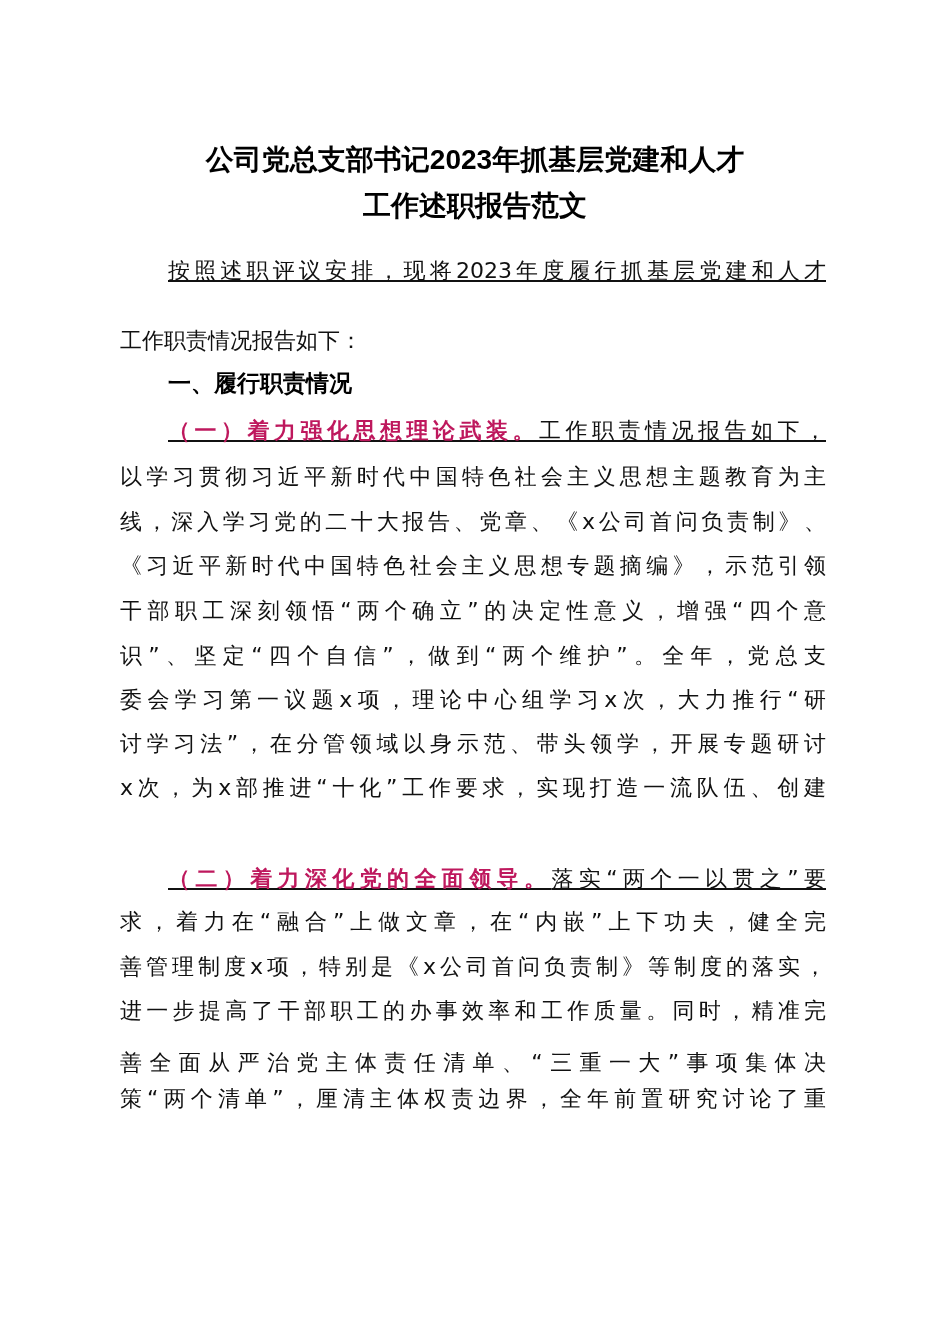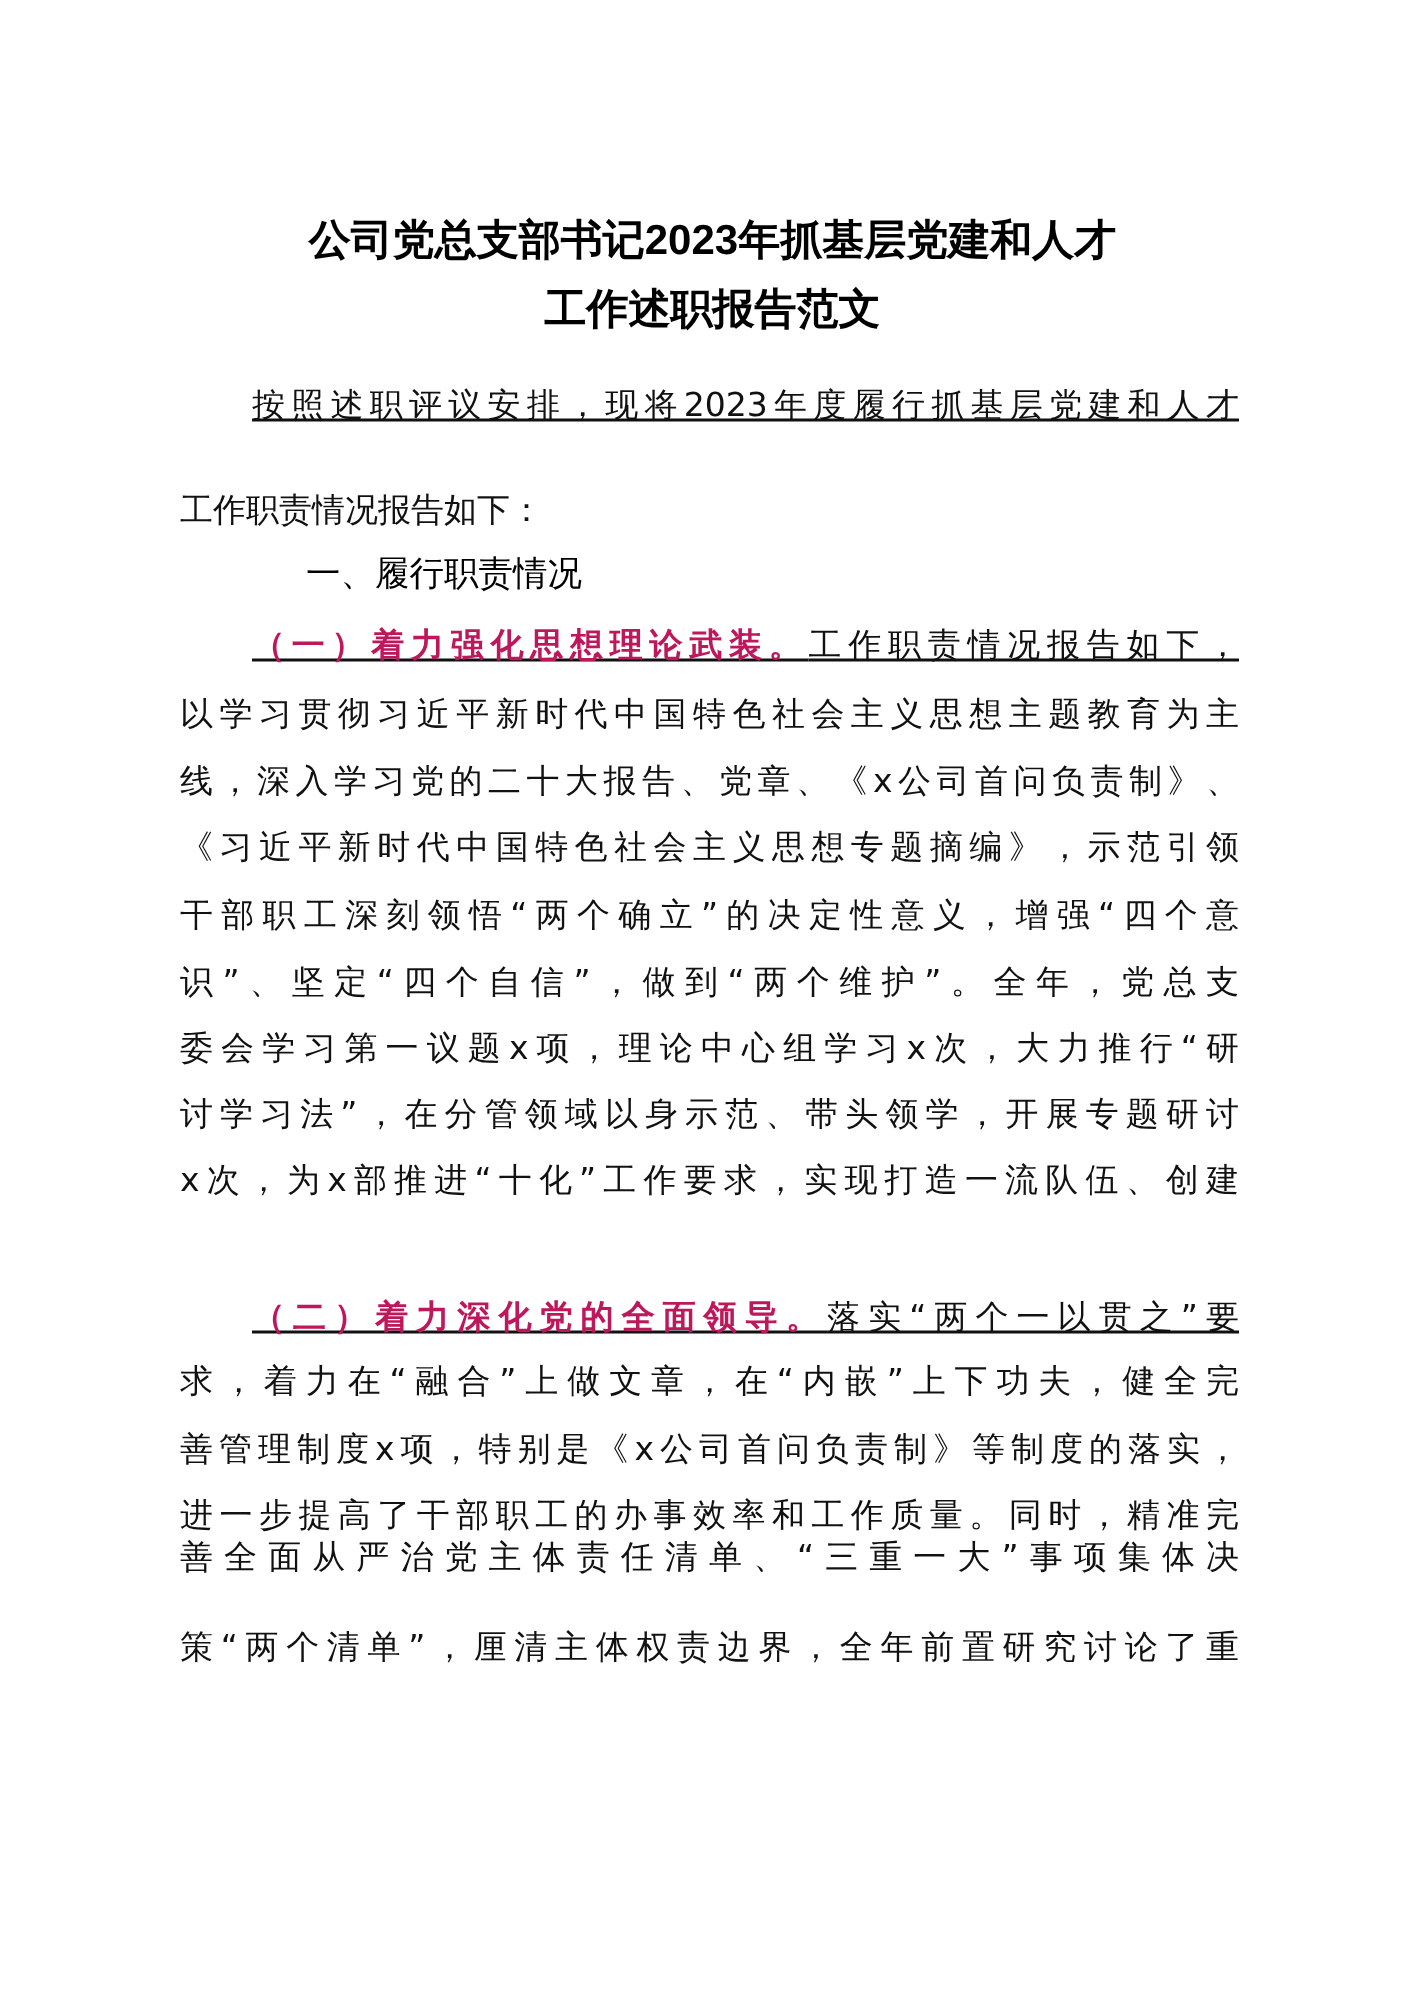--- a/index.html
+++ b/index.html
@@ -15,21 +15,21 @@
     position: absolute; left: 120px; width: 706px; height: 30px;
     font-family: "DejaVu Sans", "Liberation Sans", sans-serif;
     font-size: 22px; color: #111; line-height: 30px; white-space: nowrap;
     text-align: justify; text-align-last: justify;
   }
   .line.last { text-align-last: left; }
   .line.indent { left: 168px; width: 658px; text-decoration: underline; }
   .heading {
     position: absolute; left: 168px; height: 30px;
     font-family: "DejaVu Sans", "Liberation Sans", sans-serif;
-    font-weight: normal; font-size: 23px; color: #000; line-height: 30px; white-space: nowrap; margin-left: 36px;
+    font-weight: bold; font-size: 23px; color: #000; line-height: 30px; white-space: nowrap;
   }
   .lead { font-weight: bold; color: #be185d; }
 </style>
 </head>
 <body>
 
 <div class="page">
 
   <div class="title" style="top:137px">公司党总支部书记2023年抓基层党建和人才</div>
   <div class="title" style="top:183px">工作述职报告范文</div>
@@ -46,16 +46,16 @@
   <div class="line" style="top:596px">干部职工深刻领悟“两个确立”的决定性意义，增强“四个意</div>
   <div class="line" style="top:641px">识”、坚定“四个自信”，做到“两个维护”。全年，党总支</div>
   <div class="line" style="top:685px">委会学习第一议题x项，理论中心组学习x次，大力推行“研</div>
   <div class="line" style="top:729px">讨学习法”，在分管领域以身示范、带头领学，开展专题研讨</div>
   <div class="line" style="top:773px">x次，为x部推进“十化”工作要求，实现打造一流队伍、创建</div>
 
   <div class="line indent" style="top:864px"><span class="lead">（二）着力深化党的全面领导。</span><span>落实“两个一以贯之”要</span></div>
   <div class="line" style="top:907px">求，着力在“融合”上做文章，在“内嵌”上下功夫，健全完</div>
   <div class="line" style="top:952px">善管理制度x项，特别是《x公司首问负责制》等制度的落实，</div>
   <div class="line" style="top:996px">进一步提高了干部职工的办事效率和工作质量。同时，精准完</div>
-  <div class="line" style="top:1024px">善全面从严治党主体责任清单、“三重一大”事项集体决</div>
+  <div class="line" style="top:1048px">善全面从严治党主体责任清单、“三重一大”事项集体决</div>
   <div class="line" style="top:1084px">策“两个清单”，厘清主体权责边界，全年前置研究讨论了重</div>
 
 </div>
 
 </body></html>

